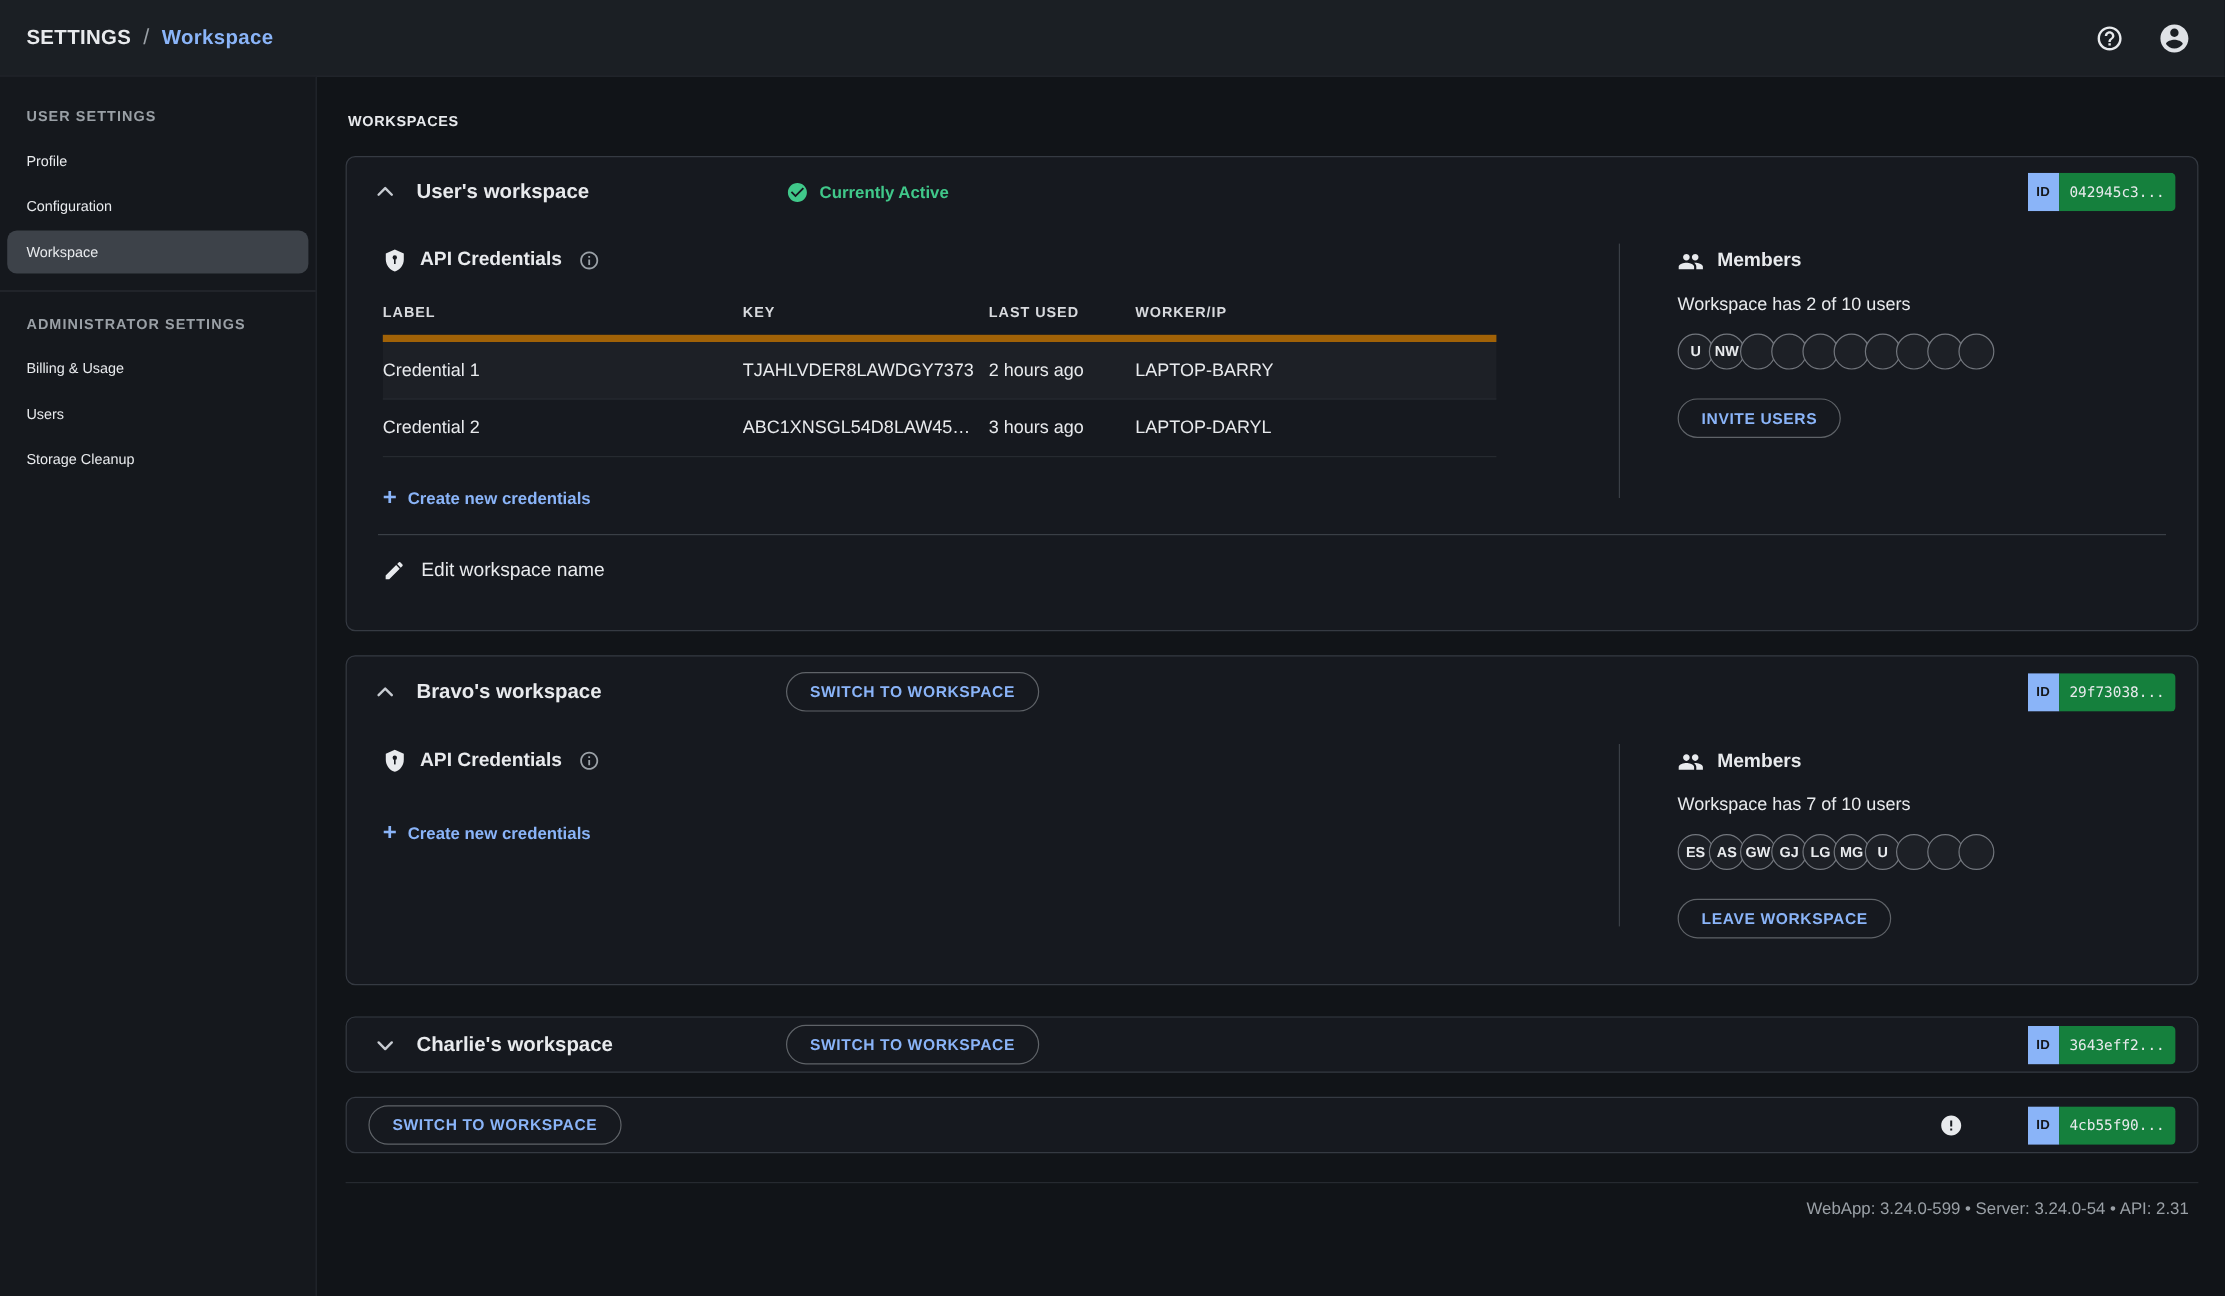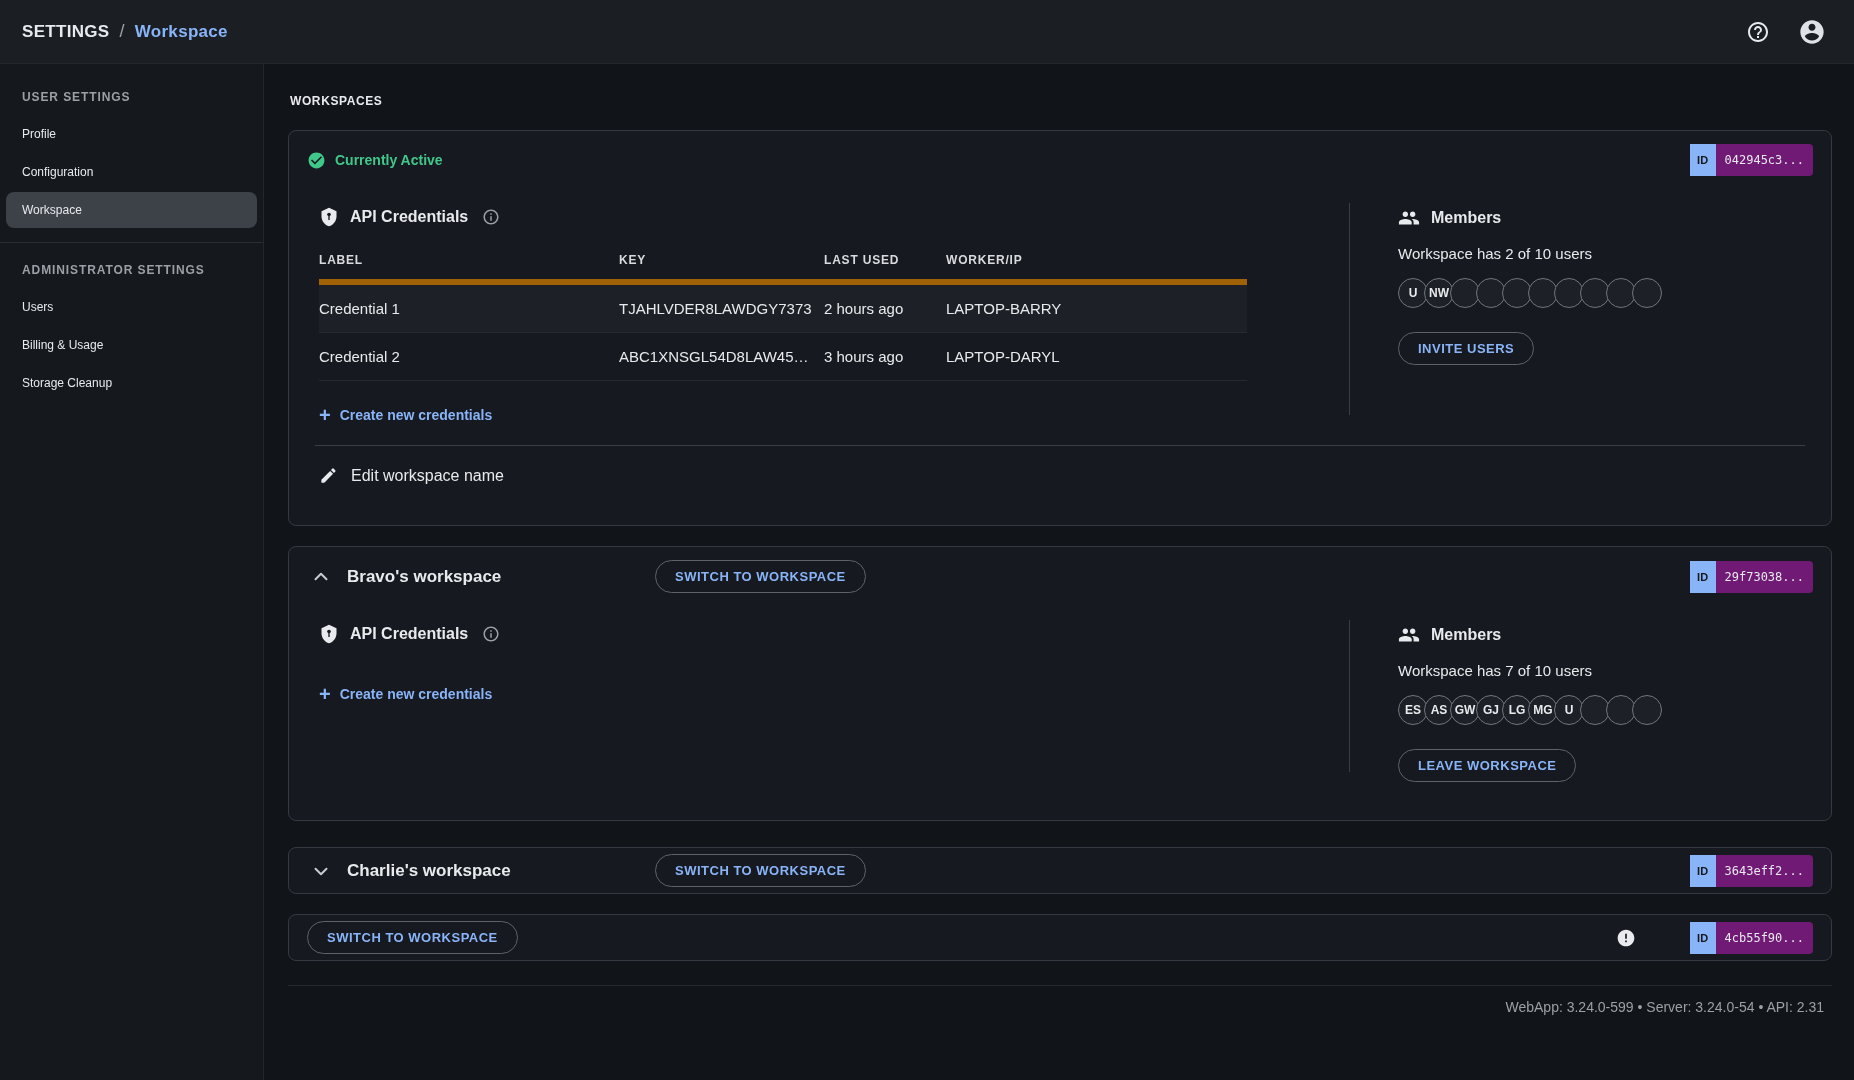--- a/index.html
+++ b/index.html
@@ -45,21 +45,21 @@
   .card.collapsed .card-header{padding:6px 18px;}
   .ws-title-wrap{display:flex;align-items:center;gap:12px;width:348px;min-width:348px;}
   .chevron-btn{background:none;border:none;width:28px;height:28px;display:flex;align-items:center;justify-content:center;cursor:pointer;border-radius:50%;}
   .ws-name{font-size:17px;font-weight:700;color:var(--text);white-space:nowrap;}
   .header-slot{display:flex;align-items:center;}
   .active-status{display:flex;align-items:center;gap:9px;color:var(--success);font-size:14px;font-weight:700;}
   .pill-btn{border:1px solid #5f6368;border-radius:18px;background:transparent;color:var(--accent);font-family:inherit;font-size:13px;font-weight:700;letter-spacing:.5px;padding:8px 19px;cursor:pointer;white-space:nowrap;}
   .header-right{margin-left:auto;display:flex;align-items:center;gap:10px;}
   .id-badge{display:flex;align-items:stretch;height:32px;border-radius:4px;overflow:hidden;cursor:pointer;padding-left:44px;}
   .id-tag{background:var(--accent);color:#15181d;font-size:11px;font-weight:700;display:flex;align-items:center;padding:0 7px;letter-spacing:.3px;}
-  .id-value{background:#701a75;color:var(--text);font-family:"DejaVu Sans Mono",monospace;font-size:12px;display:flex;align-items:center;padding:0 9px;}
+  .id-value{background:#15803d;color:var(--text);font-family:"DejaVu Sans Mono",monospace;font-size:12px;display:flex;align-items:center;padding:0 9px;}
 
   .card-body{display:flex;padding:4px 26px 14px 30px;}
   .cred-col{flex:1;min-width:0;}
   .section-head{display:flex;align-items:center;gap:11px;font-size:16px;font-weight:700;margin:14px 0 16px;}
   .v-divider{width:1px;background:#3a3f46;margin:10px 0;}
   .members-col{width:455px;min-width:455px;padding-left:48px;}
 
   .cred-table{width:928px;max-width:100%;margin-top:6px;}
   .cred-thead,.cred-row{display:grid;grid-template-columns:300px 205px 122px 1fr;align-items:center;}
   .cred-thead{font-size:12px;font-weight:700;letter-spacing:.8px;color:#d8dade;padding:10px 0 12px;border-bottom:6px solid #a16207;}
@@ -106,30 +106,38 @@
 
   <div class="content">
 
     <aside class="sidebar">
       <div class="side-label">USER SETTINGS</div>
       <div class="side-item">Profile</div>
       <div class="side-item">Configuration</div>
       <div class="side-item active">Workspace</div>
       <hr class="side-divider">
       <div class="side-label">ADMINISTRATOR SETTINGS</div>
+      <div class="side-item">Billing &amp; Usage</div>
       <div class="side-item">Users</div>
-      <div class="side-item">Billing &amp; Usage</div>
       <div class="side-item">Storage Cleanup</div>
     </aside>
 
     <main class="main">
       <h1 class="page-title">WORKSPACES</h1>
 
       <section class="card">
         <div class="card-header">
+          <span class="ws-title-wrap">
+            <button class="chevron-btn">
+              <svg width="22" height="22" viewBox="0 0 24 24" fill="none" stroke="#c7cbd1" stroke-width="2.2" stroke-linecap="round" stroke-linejoin="round">
+                  <polyline points="6 14.5 12 8.5 18 14.5"></polyline>
+                </svg>
+            </button>
+            <span class="ws-name">User's workspace</span>
+          </span>
           <span class="header-slot">
             <span class="active-status">
               <span style="display:flex;">
                 <svg width="19" height="19" viewBox="0 0 24 24">
                     <path fill="#40c88a" d="M12 2C6.48 2 2 6.48 2 12s4.48 10 10 10 10-4.48 10-10S17.52 2 12 2zm-2 15l-5-5 1.41-1.41L10 14.17l7.59-7.59L19 8l-9 9z"></path>
                   </svg>
               </span>
               <span>Currently Active</span>
             </span>
           </span>

